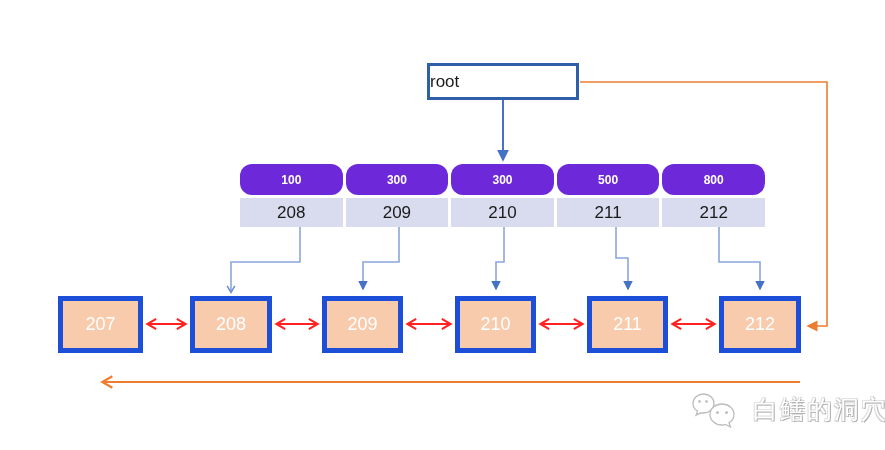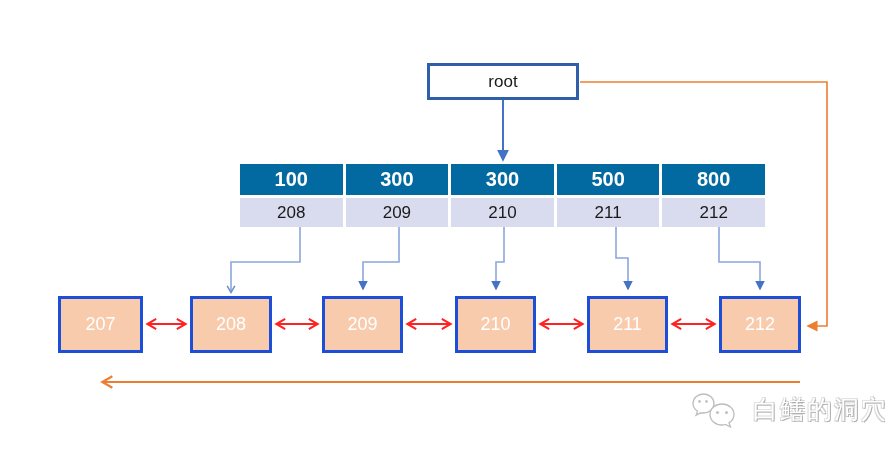--- a/index.html
+++ b/index.html
@@ -9,44 +9,44 @@
     background:#ffffff;
     font-family:"Liberation Sans", sans-serif;
     overflow:hidden;
   }
   svg.lines{position:absolute;left:0;top:0;width:885px;height:450px;}
 
   
   .root-box{
     position:absolute;left:427px;top:63px;width:152px;height:37px;
     box-sizing:border-box;border:3px solid #2E5FA8;background:#ffffff;
-    display:flex;align-items:center;justify-content:center;
+    display:flex;align-items:center;justify-content:flex-start;
     font-size:17px;color:#1a1a1a;
   }
 
   
   .key-row,.ptr-row{
     position:absolute;left:240px;width:525px;
     display:flex;gap:3px;
   }
   .key-row{top:164px;height:31px;}
   .ptr-row{top:198px;height:29px;}
   .key-cell{
-    flex:1;background:#0369a1;color:#ffffff;font-weight:bold;
-    display:flex;align-items:center;justify-content:center;font-size:20px;
+    flex:1;background:#6d28d9;color:#ffffff;font-weight:bold;
+    display:flex;align-items:center;justify-content:center;font-size:12px;border-radius:12px;
   }
   .ptr-cell{
     flex:1;background:#D9DCEE;color:#1a1a1a;
     display:flex;align-items:center;justify-content:center;font-size:17px;
   }
 
   
   .leaf{
     position:absolute;top:296px;height:57px;
-    box-sizing:border-box;border:3px solid #1d4ed8;background:#F8CBAD;
+    box-sizing:border-box;border:5px solid #1d4ed8;background:#F8CBAD;
     display:flex;align-items:center;justify-content:center;
     color:#ffffff;font-size:18px;
   }
   .leaf.n207{left:58px;width:85px;}
   .leaf.n208{left:190px;width:82px;}
   .leaf.n209{left:322px;width:81px;}
   .leaf.n210{left:455px;width:81px;}
   .leaf.n211{left:587px;width:81px;}
   .leaf.n212{left:719px;width:82px;}
 

